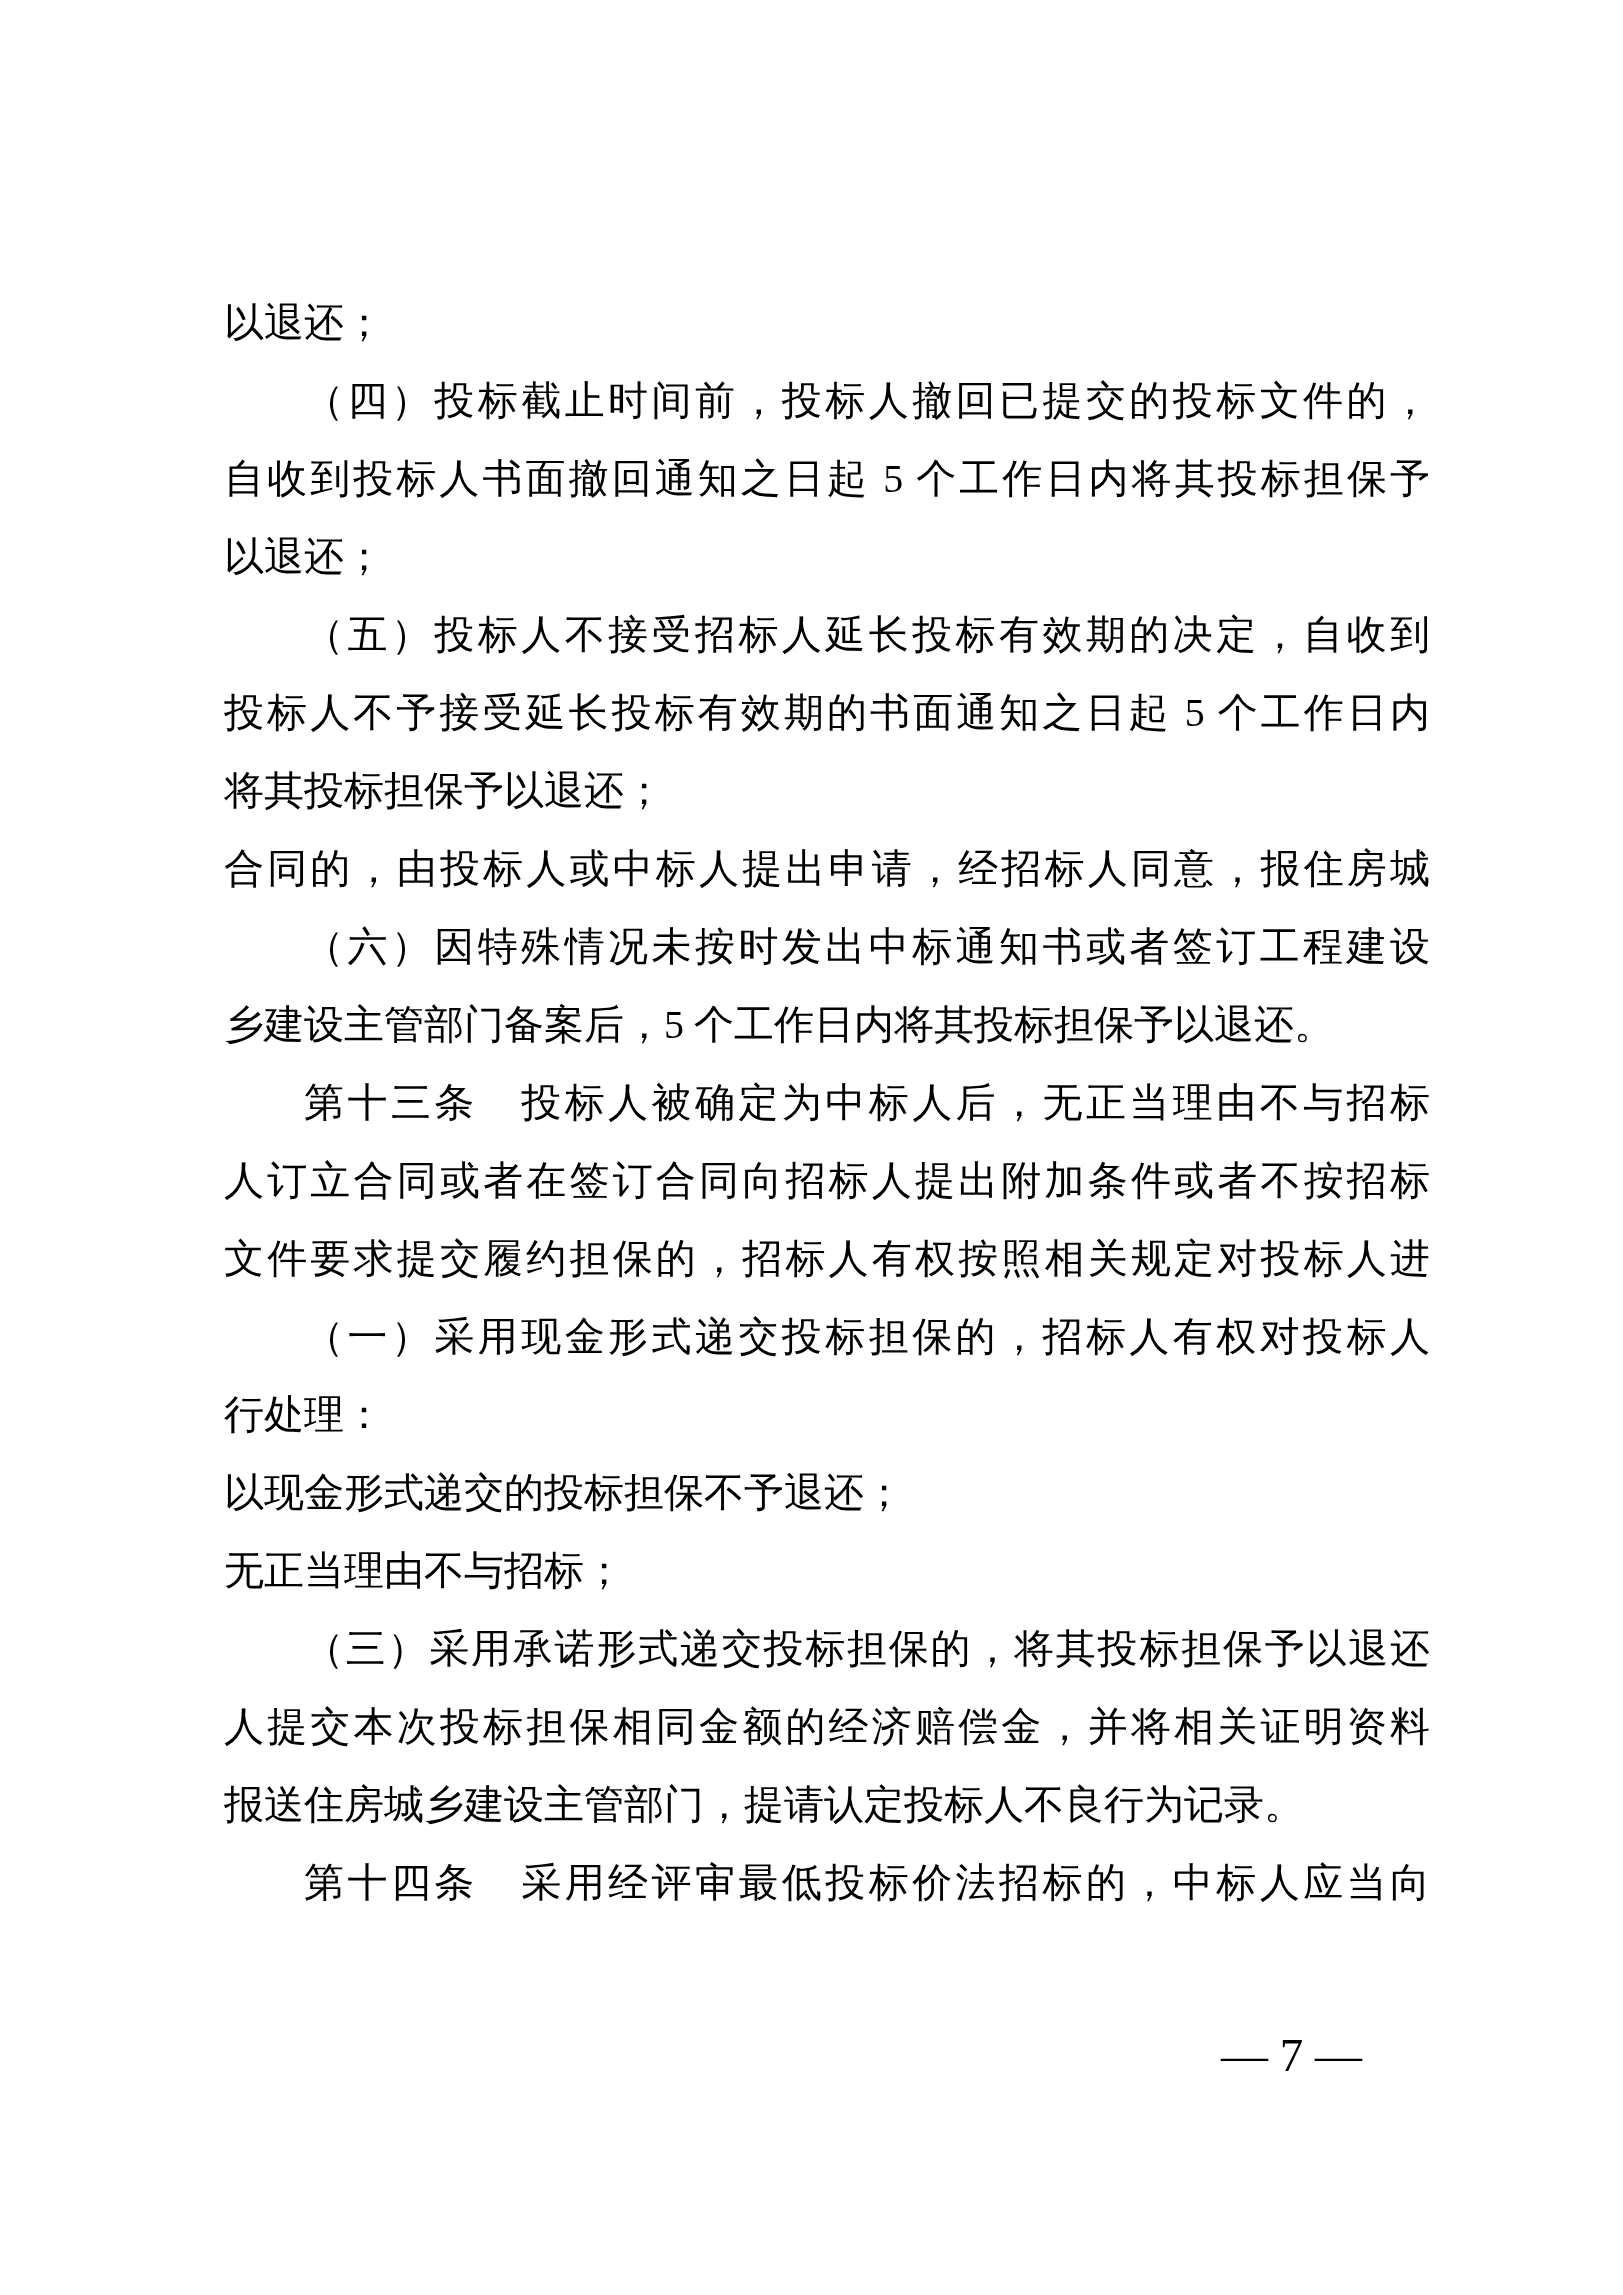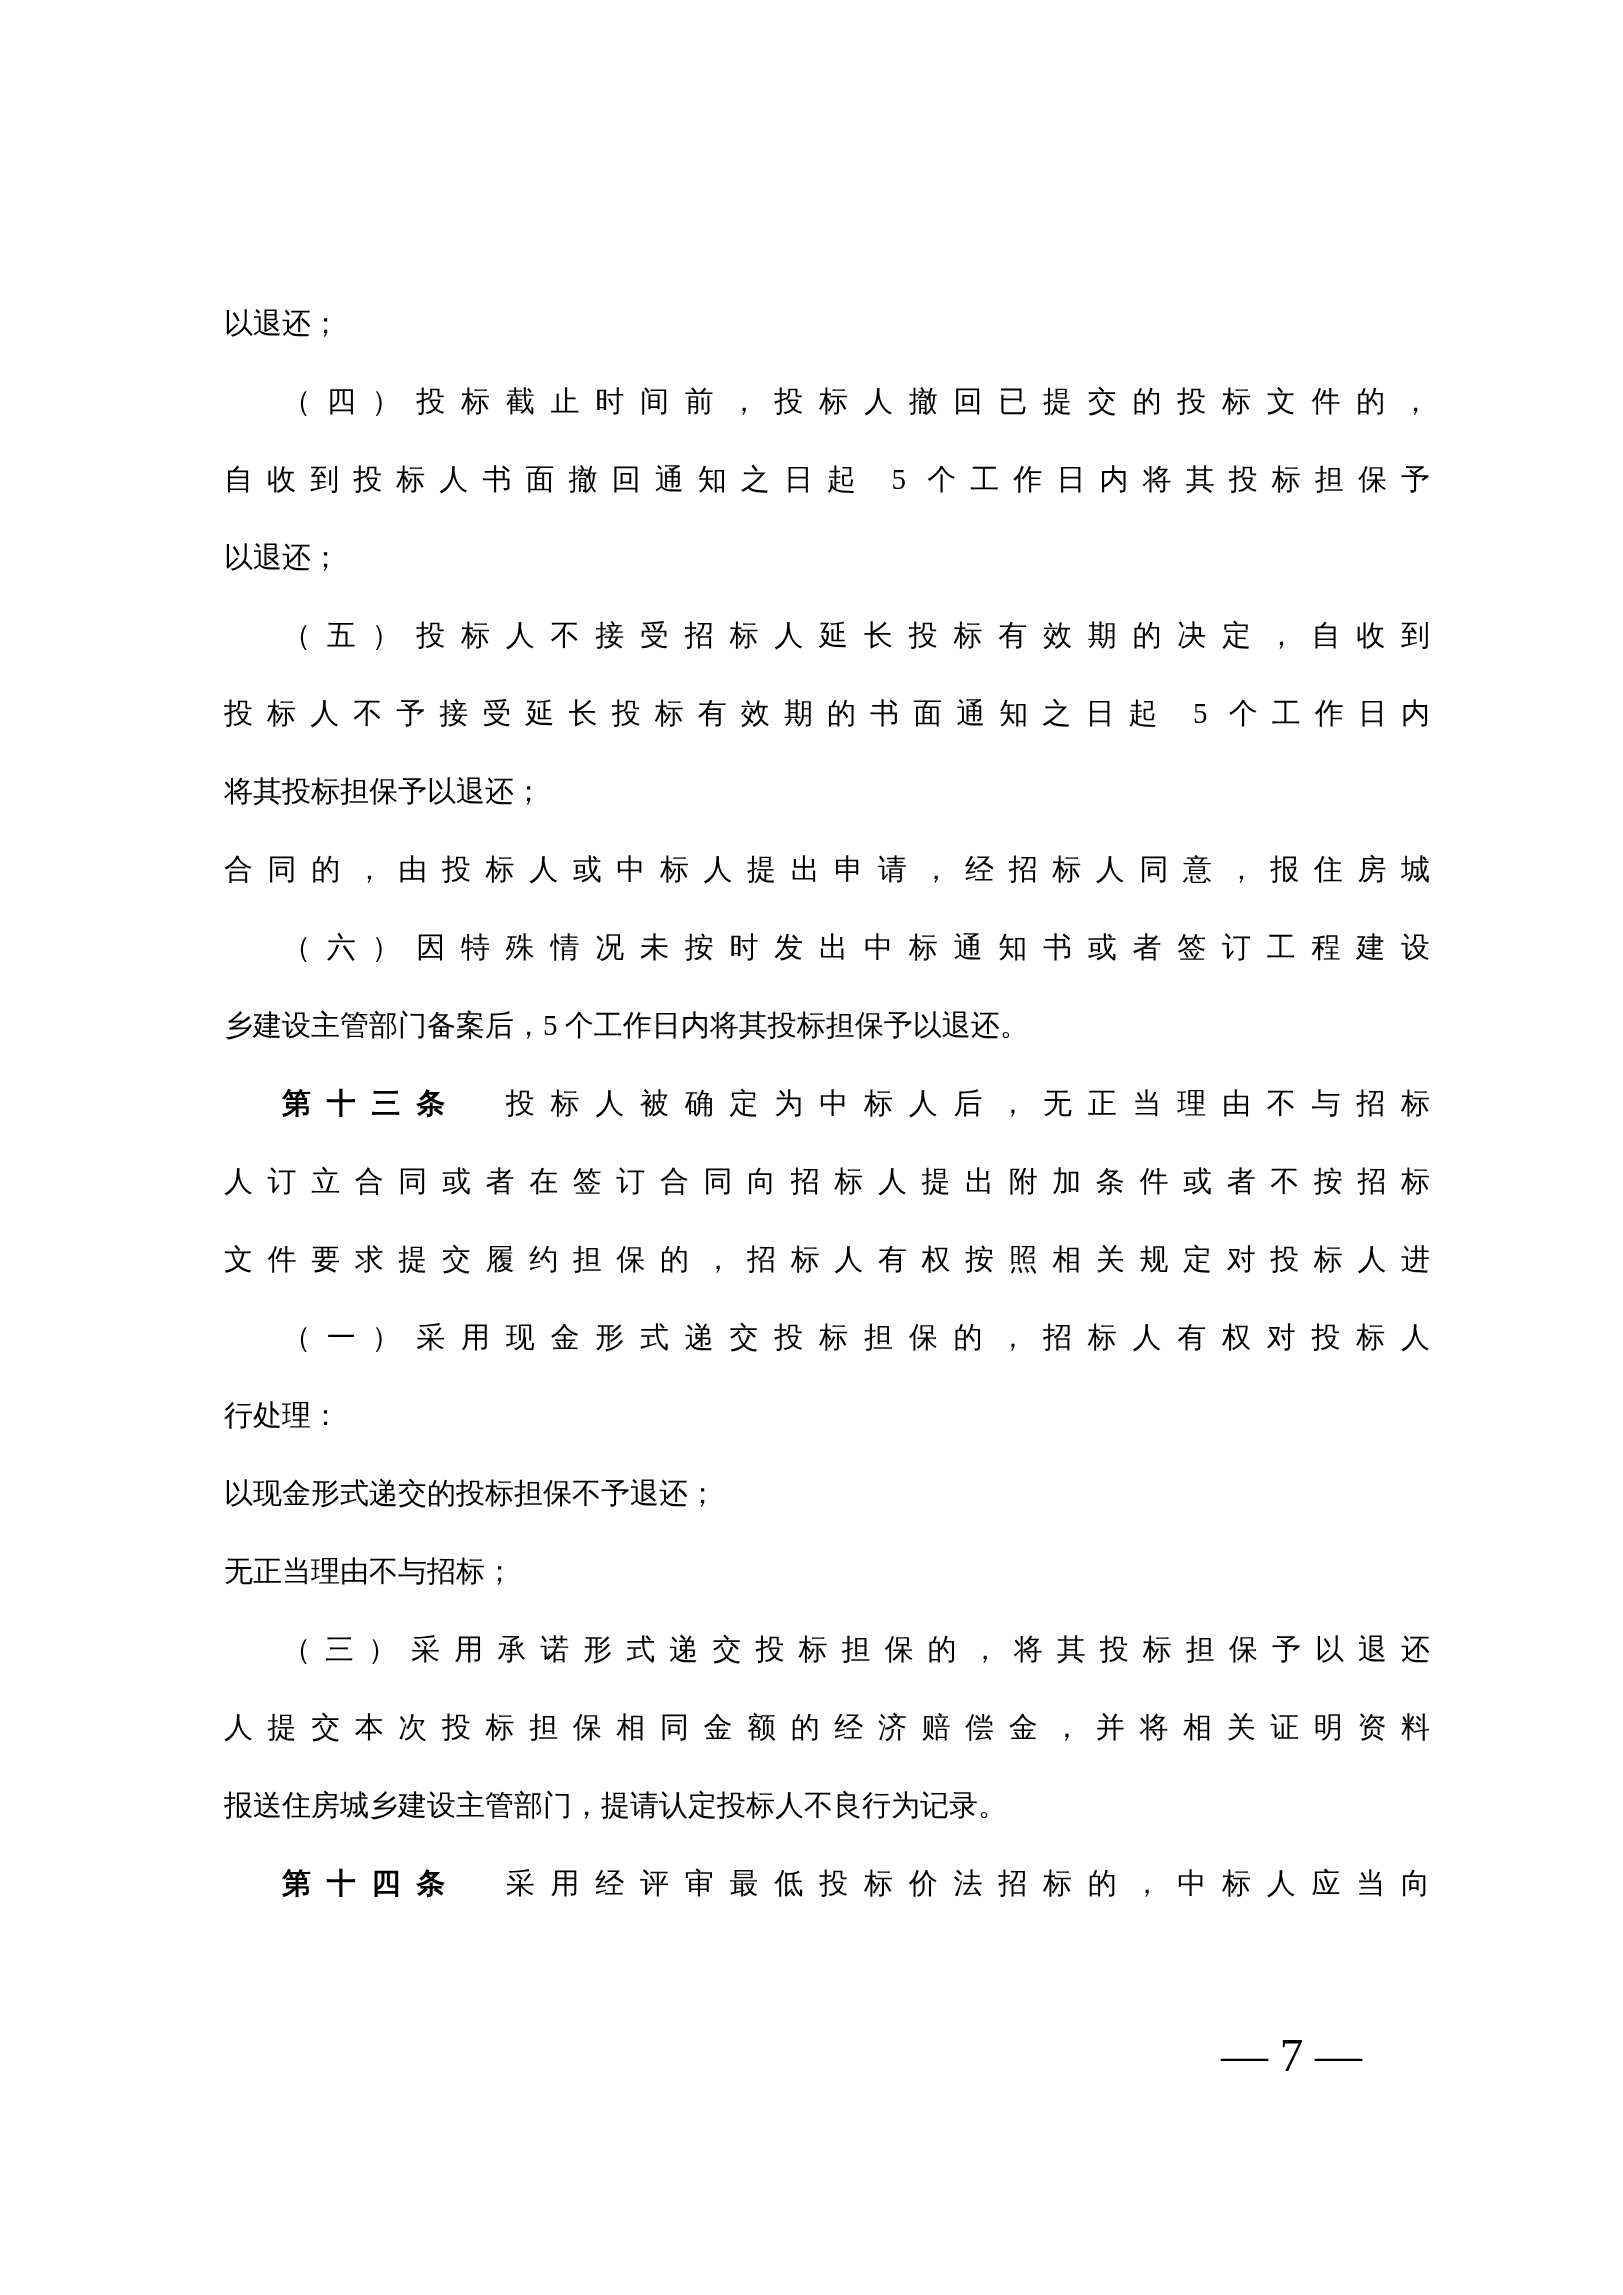--- a/index.html
+++ b/index.html
@@ -18,39 +18,39 @@
     position: absolute;
     inset: 0;
     background: #ffffff;
     color: #000000;
   }
   .text-block {
     position: absolute;
     left: 224px;
     top: 284px;
     width: 1206px;
-    font-size: 29px;
+    font-size: 40px;
     line-height: 78px;
     color: #000000;
     letter-spacing: 0;
   }
   .line {
     height: 78px;
     white-space: normal;
     text-align: left;
   }
   .line.justify {
     text-align: justify;
     text-align-last: justify;
   }
   .line.indent {
     text-indent: 2em;
   }
   .line b {
-    font-weight: bold;
+    font-weight: normal;
   }
   .page-number {
     position: absolute;
     left: 1221px;
     top: 2024px;
     font-size: 47px;
     line-height: 62px;
     color: #000000;
     white-space: nowrap;
   }

